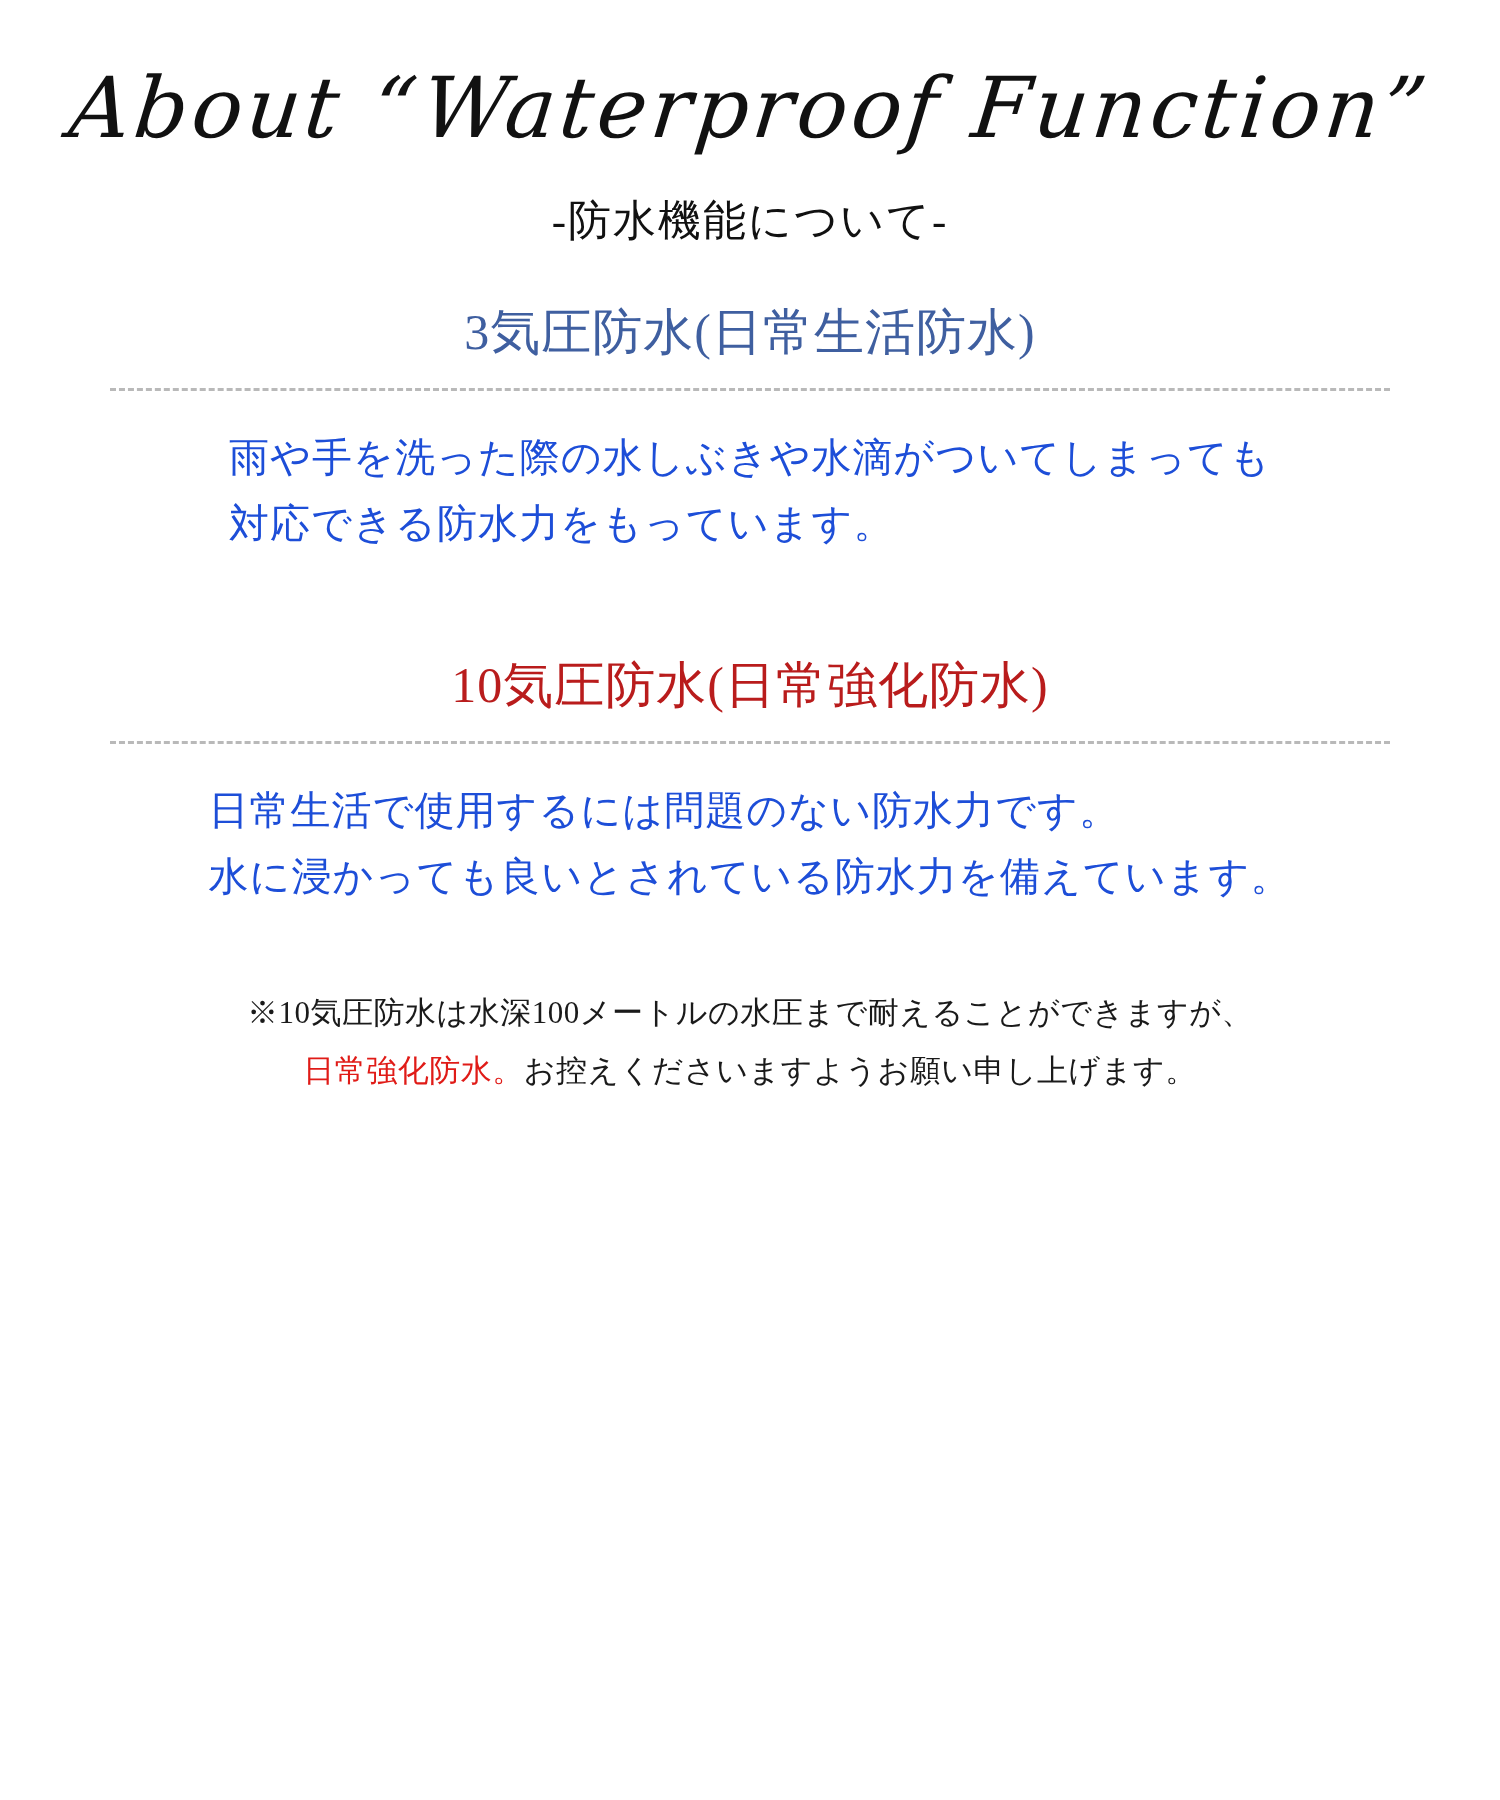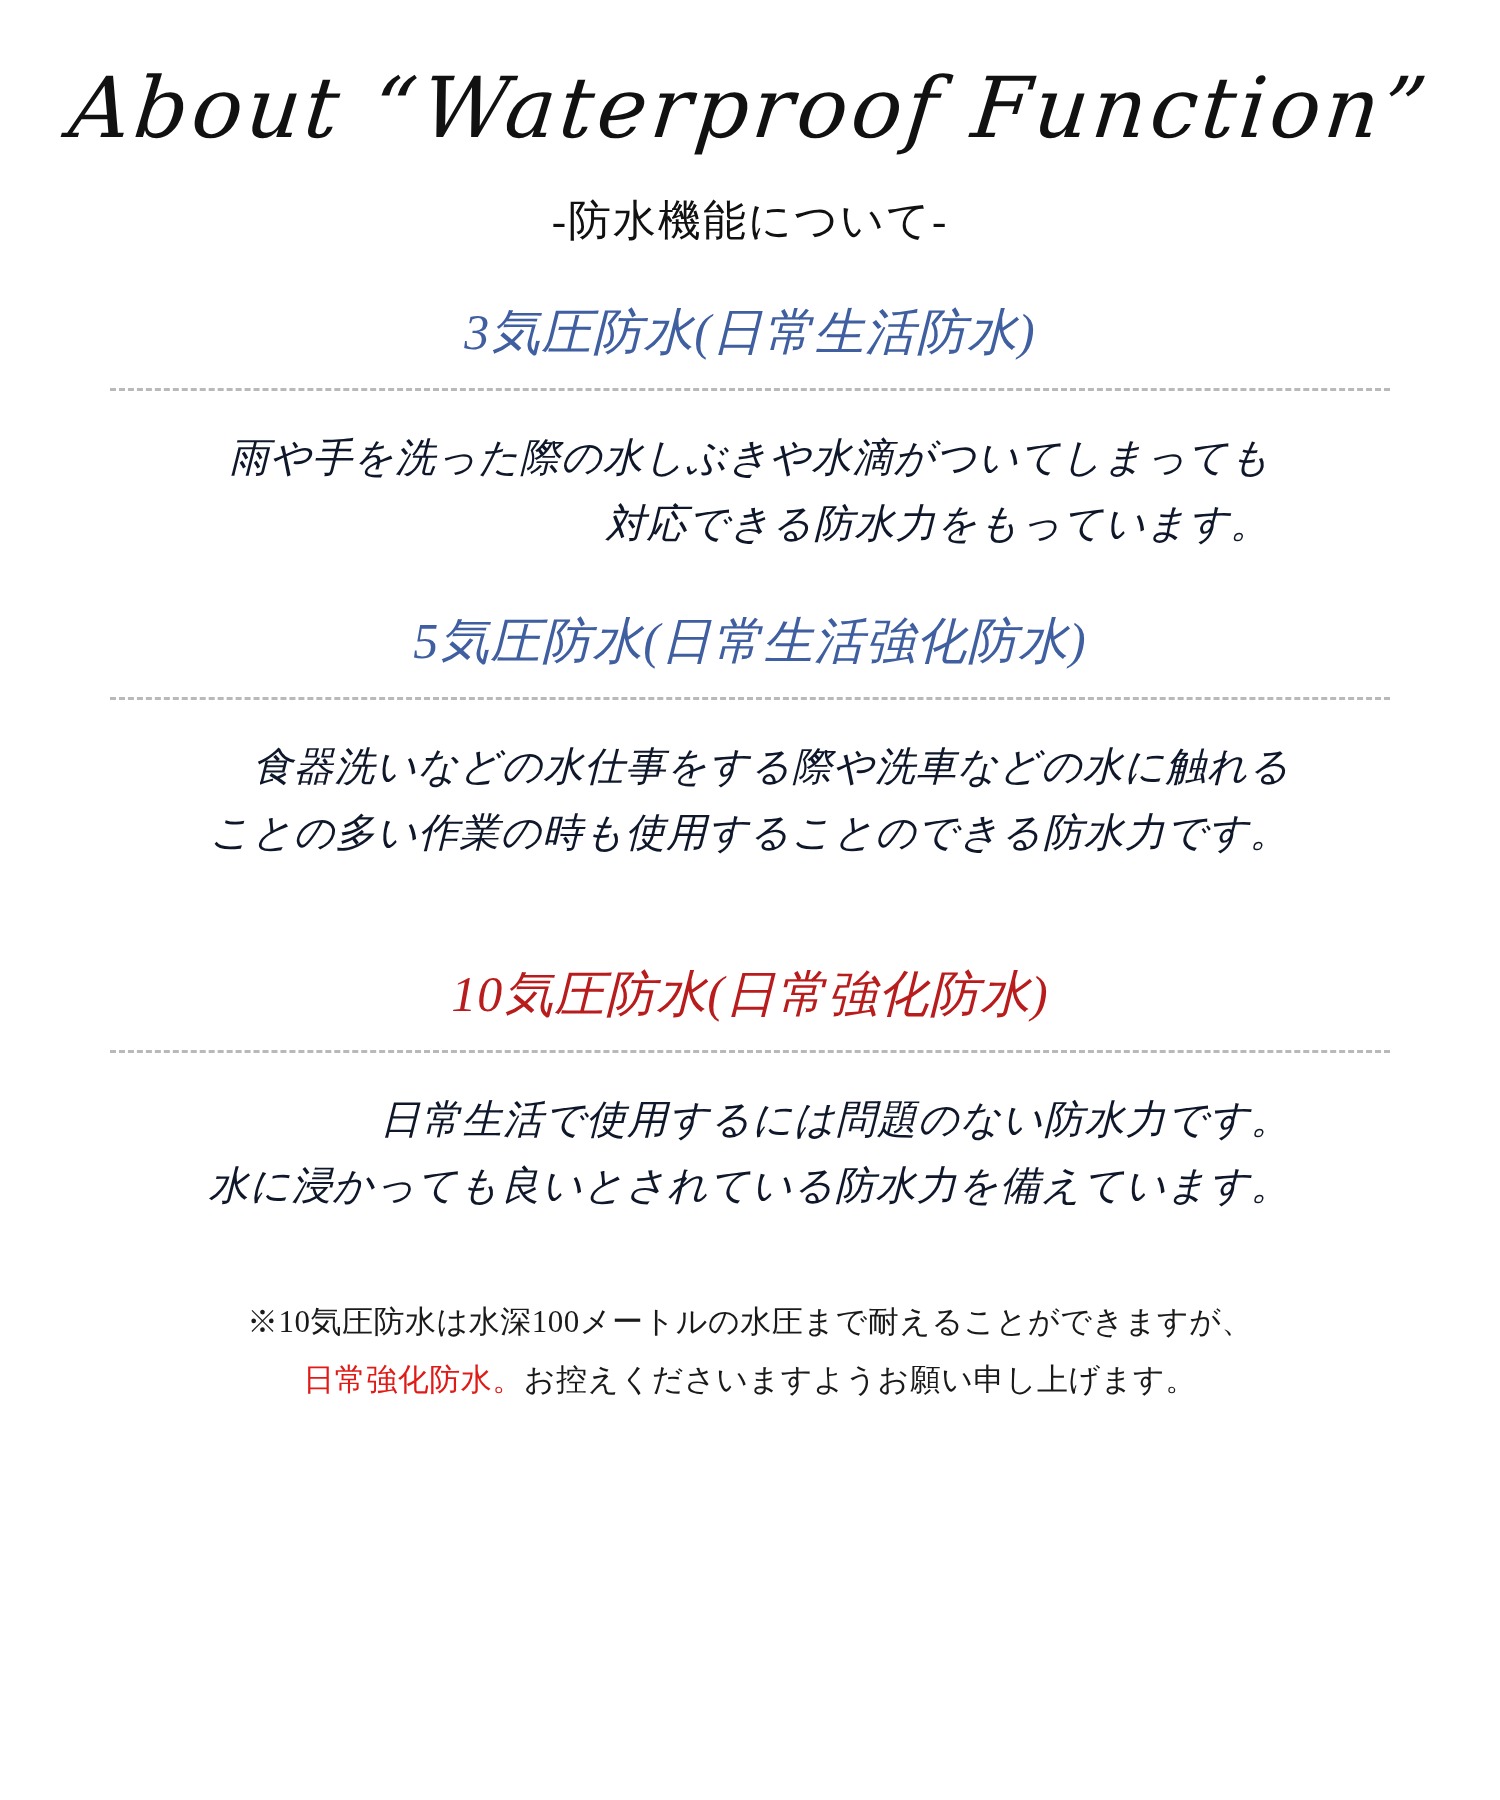--- a/index.html
+++ b/index.html
@@ -48,21 +48,20 @@
     text-align: center;
     color: #111111;
   }
 
   
   .section {
     width: 100%;
     display: flex;
     flex-direction: column;
     align-items: center;
-    font-style: italic;
   }
   .section.s1 { margin-top: 52px; }
   .section.s2 { margin-top: 54px; }
   .section.s3 { margin-top: 54px; }
 
   .section-heading {
     font-size: 50px;
     letter-spacing: 1px;
     text-align: center;
     color: #3f5fa0;
@@ -74,22 +73,22 @@
     margin-top: 26px;
     width: 1280px;
     height: 0;
     border-top: 3px dashed #b9b9b9;
   }
 
   .section-body {
     margin-top: 34px;
     font-size: 40px;
     line-height: 1.65;
-    text-align: right;
-    color: #0f172a;
+    text-align: left;
+    color: #1d4ed8;
     letter-spacing: 1px;
   }
 
   
   .footnote {
     margin-top: 74px;
     font-size: 31px;
     line-height: 1.85;
     text-align: center;
     color: #1a1a1a;
@@ -111,28 +110,20 @@
 
   <div class="section s1">
     <div class="section-heading">3気圧防水(日常生活防水)</div>
     <div class="divider"></div>
     <div class="section-body">
       <div>雨や手を洗った際の水しぶきや水滴がついてしまっても</div>
       <div>対応できる防水力をもっています。</div>
     </div>
   </div>
 
-  <div class="section s2">
-    <div class="section-heading">5気圧防水(日常生活強化防水)</div>
-    <div class="divider"></div>
-    <div class="section-body">
-      <div>食器洗いなどの水仕事をする際や洗車などの水に触れる</div>
-      <div>ことの多い作業の時も使用することのできる防水力です。</div>
-    </div>
-  </div>
 
   <div class="section s3">
     <div class="section-heading ink-dark">10気圧防水(日常強化防水)</div>
     <div class="divider"></div>
     <div class="section-body">
       <div>日常生活で使用するには問題のない防水力です。</div>
       <div>水に浸かっても良いとされている防水力を備えています。</div>
     </div>
   </div>
 

